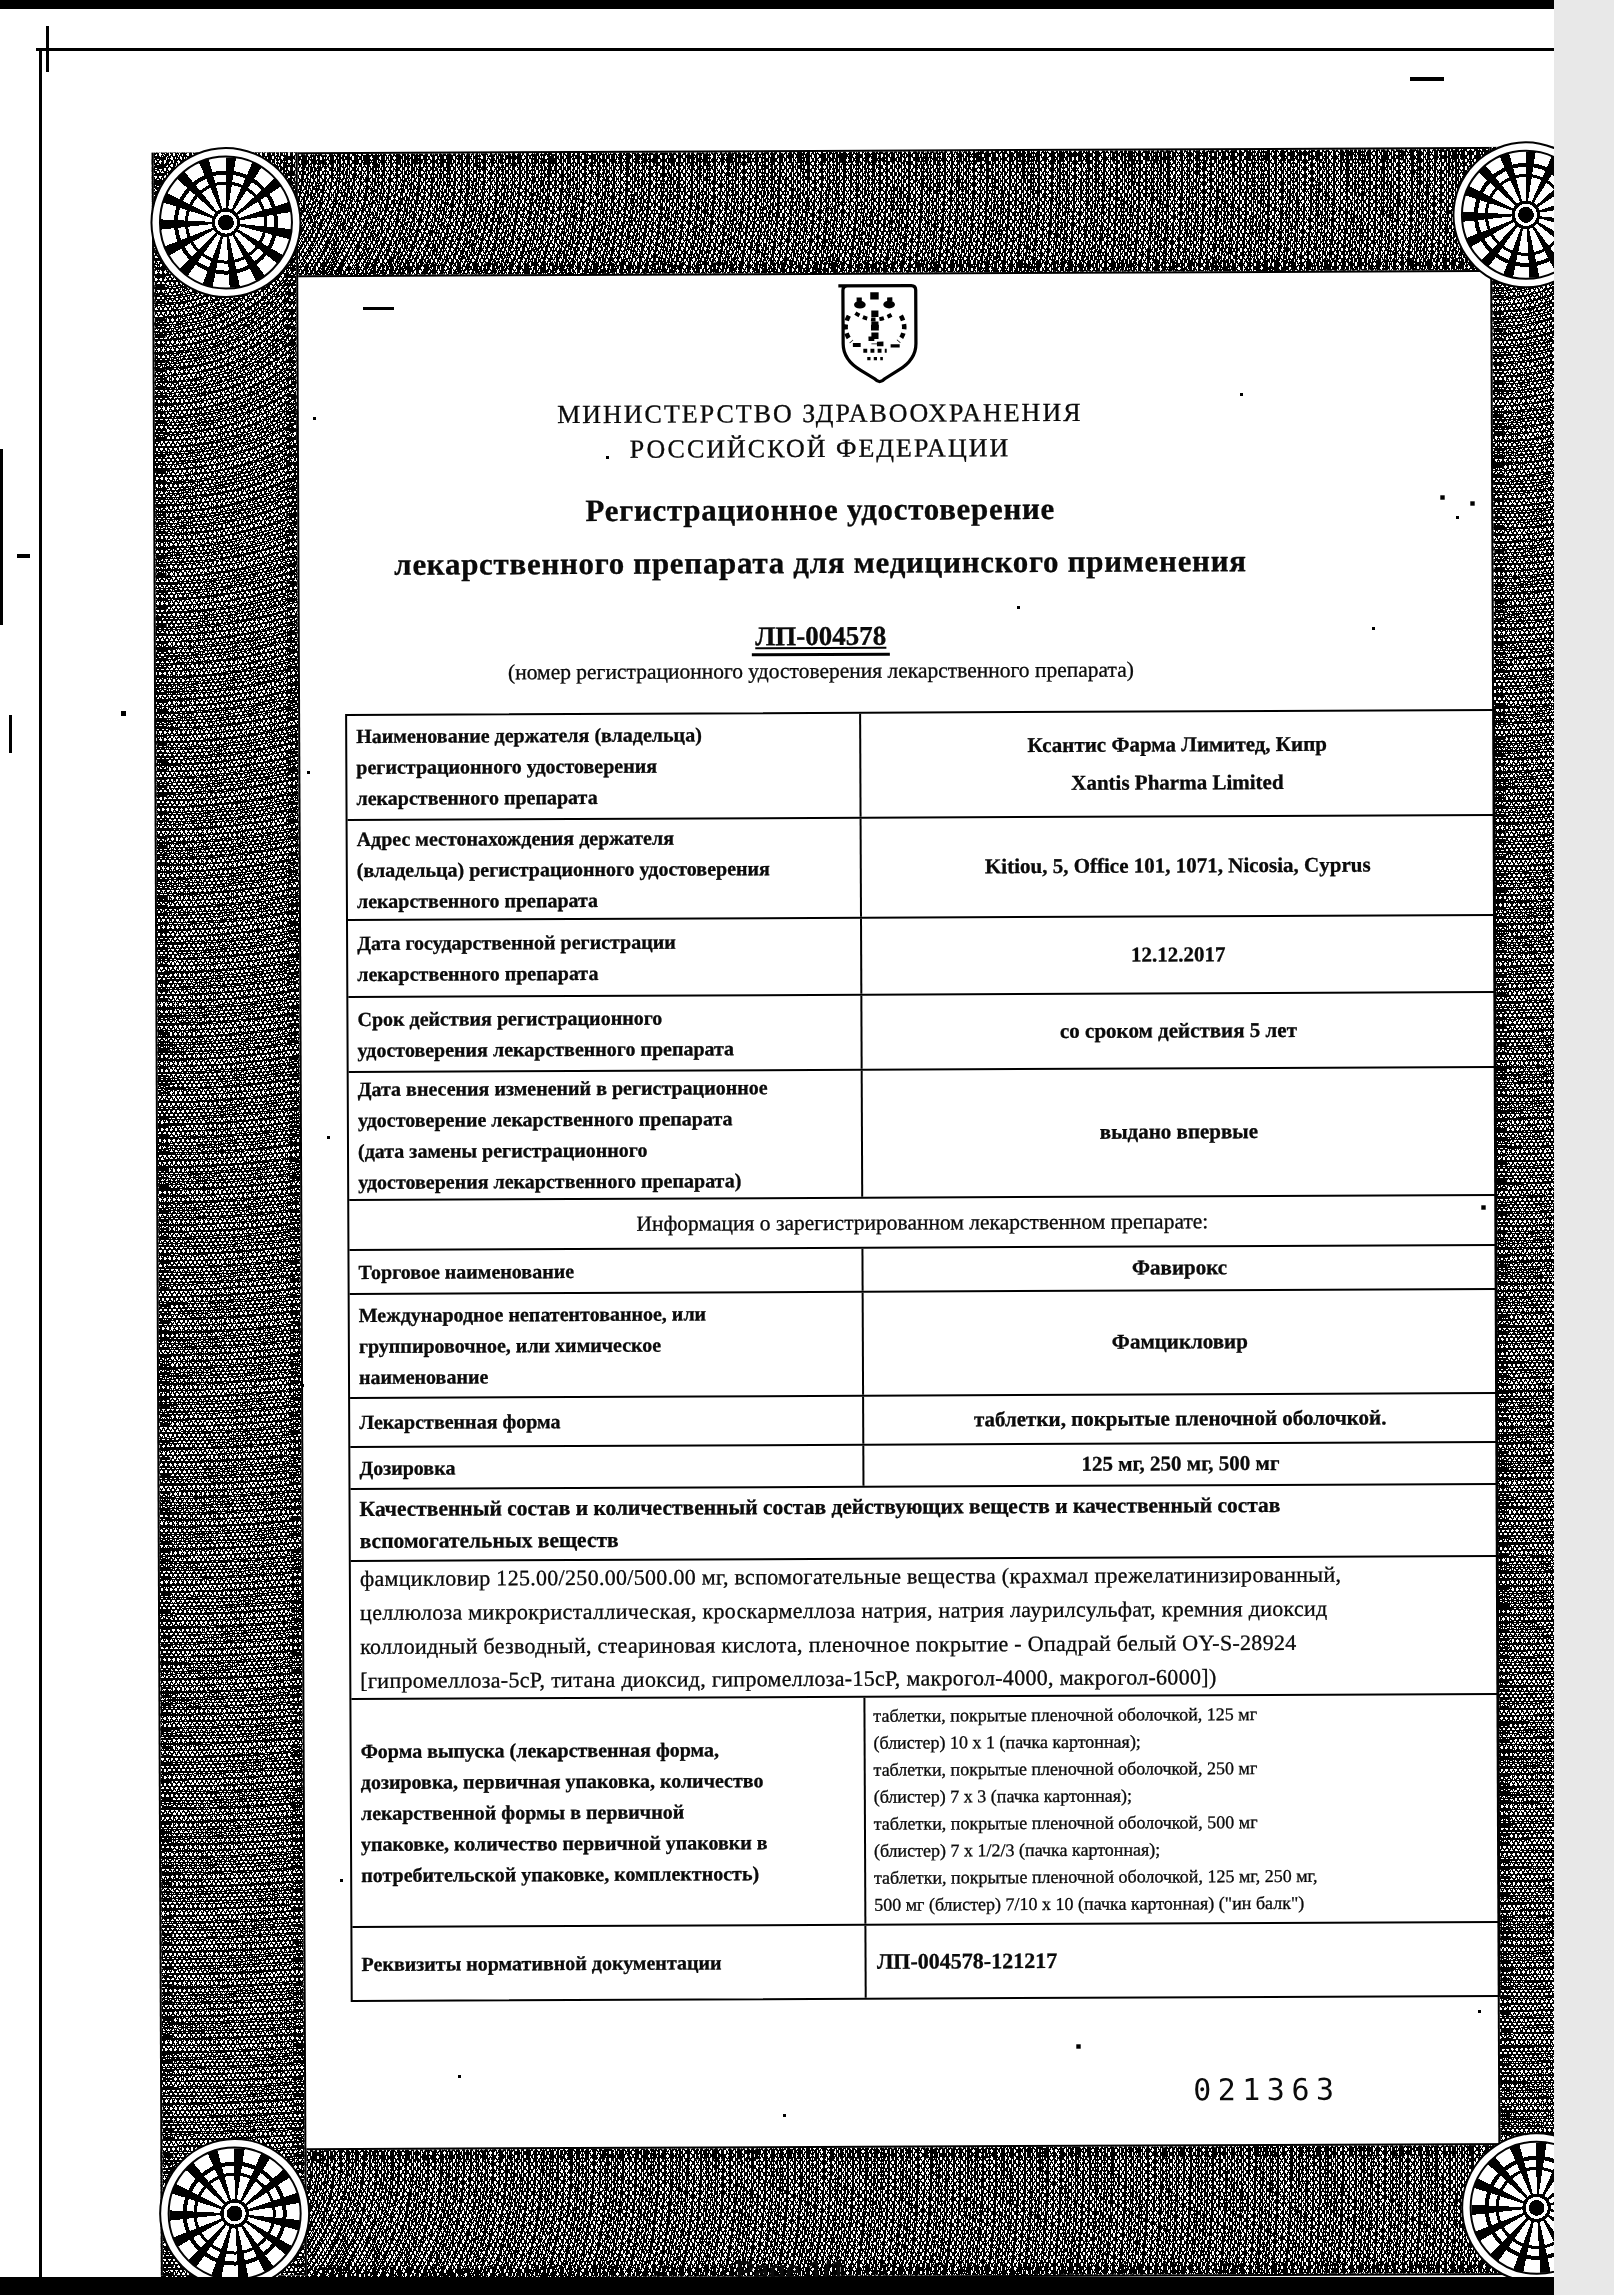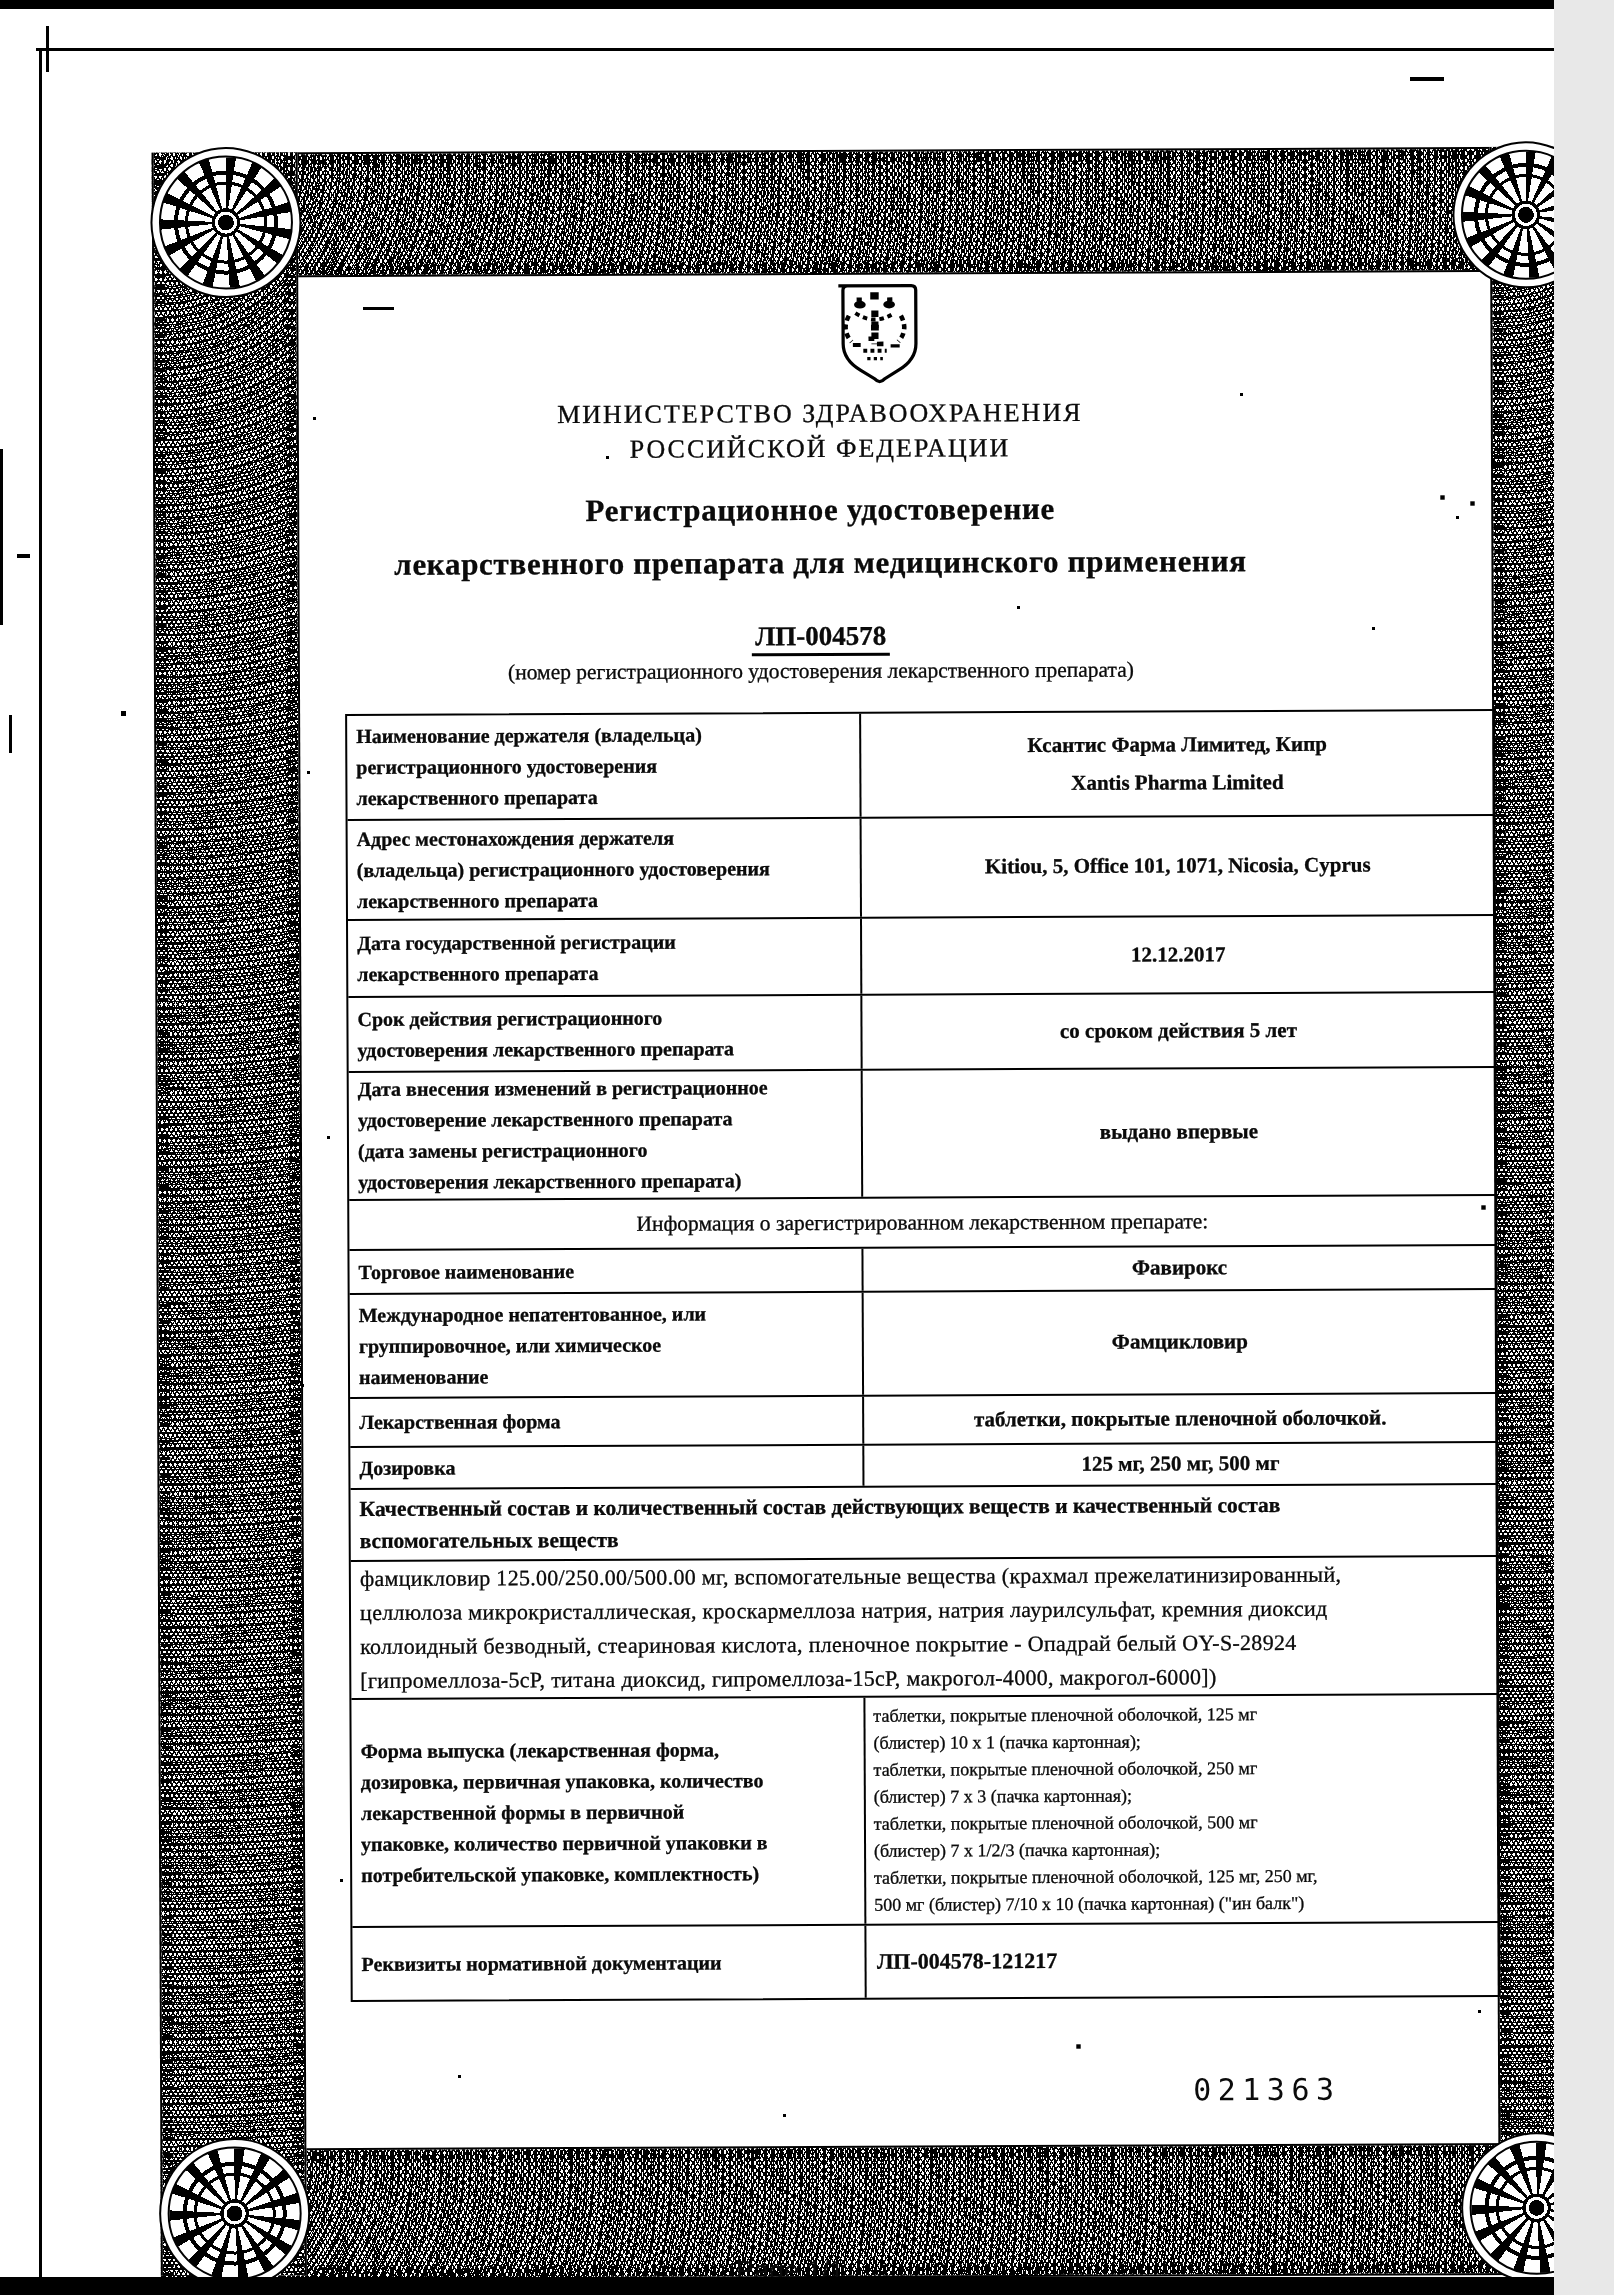--- a/index.html
+++ b/index.html
@@ -59,21 +59,21 @@
   .rosette.bl{left:162px;top:2144px;} .rosette.br{left:1464px;top:2144px;}
 
   
   .doc{position:absolute;left:0;top:0;width:1615px;height:2295px;transform:rotate(-0.25deg);transform-origin:50% 40%;}
   .ctr{position:absolute;left:248px;width:1148px;text-align:center;-webkit-text-stroke:0.3px #000;}
   .ministry{font-size:26px;letter-spacing:2px;}
   .m1{top:399px;} .m2{top:434px;}
   .title{font-size:31px;font-weight:bold;letter-spacing:0.7px;}
   .t1{top:492px;} .t2{top:545px;}
   .regnum{top:621px;font-size:27px;font-weight:bold;}
-  .regnum span{display:inline-block;border-bottom:3.3px solid #000;padding:0 3.9px 1.3px 3.9px;}
+  .regnum span{display:inline-block;border-bottom:3.3px solid #000;padding:0 3.9px 1.3px 3.9px;text-decoration:underline;}
   .regcap{top:659px;font-size:21.5px;}
 
   .arms{position:absolute;left:832px;top:282px;width:91px;height:103px;}
 
   
   .tbl{position:absolute;left:346px;top:712px;width:1146px;border:2.6px solid #000;border-right-width:2px;
        display:flex;flex-direction:column;-webkit-text-stroke:0.3px #000;}
   .tr{display:flex;border-bottom:2.6px solid #000;box-sizing:border-box;}
   .tr:last-child{border-bottom:none;}
   .td{box-sizing:border-box;white-space:pre-line;}
@@ -87,21 +87,21 @@
   .r6{height:50px;} .r7{height:44px;} .r8{height:104px;} .r9{height:49px;} .r10{height:42px;}
   .r11{height:72px;} .r12{height:138px;} .r13{height:228px;} .r14{height:72px;}
   .r11 .td.full{font-weight:bold;font-size:21.5px;text-align:left;justify-content:flex-start;line-height:1.5;}
   .r12 .td.full{font-weight:normal;font-size:22px;letter-spacing:0.3px;text-align:left;justify-content:flex-start;line-height:1.55;}
   .r13 .td.r{font-weight:normal;font-size:18px;line-height:1.5;text-align:left;justify-content:flex-start;align-items:flex-start;padding:5.2px 3.9px 5.2px 7.8px;}
   .r14 .td.r{justify-content:flex-start;text-align:left;padding-left:10.4px;font-size:22px;}
 
   .serial{position:absolute;left:1188px;top:2074px;font-family:"DejaVu Sans Mono", monospace;
           font-size:30px;letter-spacing:6.5px;}
   .pagefoot{position:absolute;left:736px;top:2256px;font-family:"Liberation Sans", sans-serif;
-          font-weight:normal;font-size:27px;z-index:30;}
+          font-weight:bold;font-size:27px;z-index:30;}
 </style>
 </head>
 <body>
 
 <div class="page">
 
   <div class="abs ink top-bar"></div>
   <div class="abs ink right-strip"></div>
   <div class="abs ink top-line"></div>
   <div class="abs ink left-line"></div>

